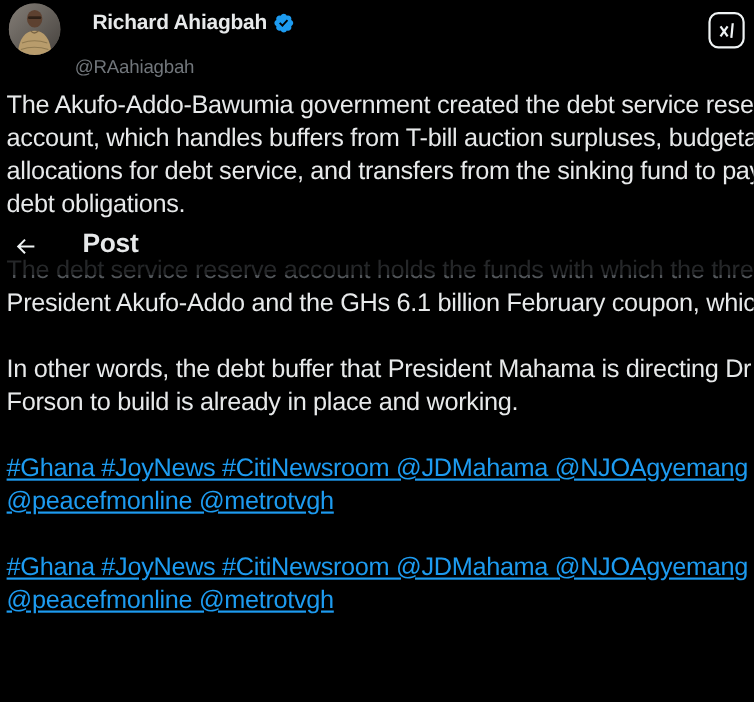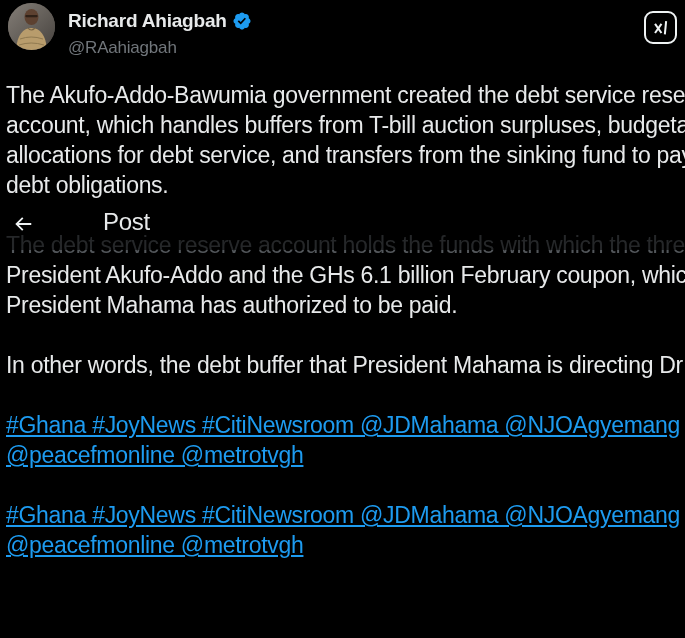--- a/index.html
+++ b/index.html
@@ -19,37 +19,37 @@
     left: 8px; top: 3px;
     width: 47px; height: 47px;
     border-radius: 50%;
     overflow: hidden;
     background: #5a5550;
   }
   .avatar svg { display: block; }
 
   .name-row {
     position: absolute;
-    left: 68px; top: 10px;
+    left: 84px; top: 10px;
     display: flex;
     align-items: center;
     gap: 5px;
   }
   .display-name {
     color: var(--text, #e7e9ea);
     font-size: 19px;
     font-weight: 700;
     letter-spacing: -0.2px;
     white-space: nowrap;
   }
   .verified { width: 20px; height: 20px; display: inline-block; }
 
   .handle {
     position: absolute;
-    left: 68px; top: 38px;
+    left: 68px; top: 51px;
     color: var(--secondary, #71767b);
     font-size: 17px;
     letter-spacing: -0.2px;
   }
 
   
   .grok-btn {
     position: absolute;
     left: 644px; top: 11px;
     width: 33px; height: 33px;
@@ -102,23 +102,22 @@
     padding: 0;
     cursor: pointer;
   }
   .header-title {
     position: absolute;
     left: 75px;
     top: 50%;
     transform: translateY(-58%);
     color: var(--text, #e7e9ea);
     font-size: 24px;
-    font-weight: 400;
+    font-weight: 700;
     letter-spacing: -0.3px;
-    margin-left: 28px;
   }
 </style>
 </head>
 <body>
 
 <div class="avatar">
   <svg width="47" height="47" viewBox="0 0 47 47">
     <defs>
       <linearGradient id="bgGrad" x1="0" y1="0" x2="1" y2="1">
         <stop offset="0" stop-color="#847e77"></stop>
@@ -157,23 +156,23 @@
 </button>
 
 <div class="post-body">
     <div class="line">The Akufo-Addo-Bawumia government created the debt service reserve</div>
     <div class="line">account, which handles buffers from T-bill auction surpluses, budgetary</div>
     <div class="line">allocations for debt service, and transfers from the sinking fund to pay</div>
     <div class="line">debt obligations.</div>
     <div class="line"></div>
     <div class="line muted">The debt service reserve account holds the funds with which the three</div>
     <div class="line">President Akufo-Addo and the GHs 6.1 billion February coupon, which</div>
-    <div class="line">President Mahama has authorized to be paid.</div>
     <div class="line"></div>
     <div class="line">In other words, the debt buffer that President Mahama is directing Dr Ato</div>
+    <div class="line">Forson to build is already in place and working.</div>
     <div class="line"></div>
     <div class="line link">#Ghana #JoyNews #CitiNewsroom @JDMahama @NJOAgyemang</div>
     <div class="line link">@peacefmonline @metrotvgh</div>
     <div class="line"></div>
     <div class="line link">#Ghana #JoyNews #CitiNewsroom @JDMahama @NJOAgyemang</div>
     <div class="line link">@peacefmonline @metrotvgh</div>
   </div>
 
 <div class="page-header">
   <button class="back-btn">

